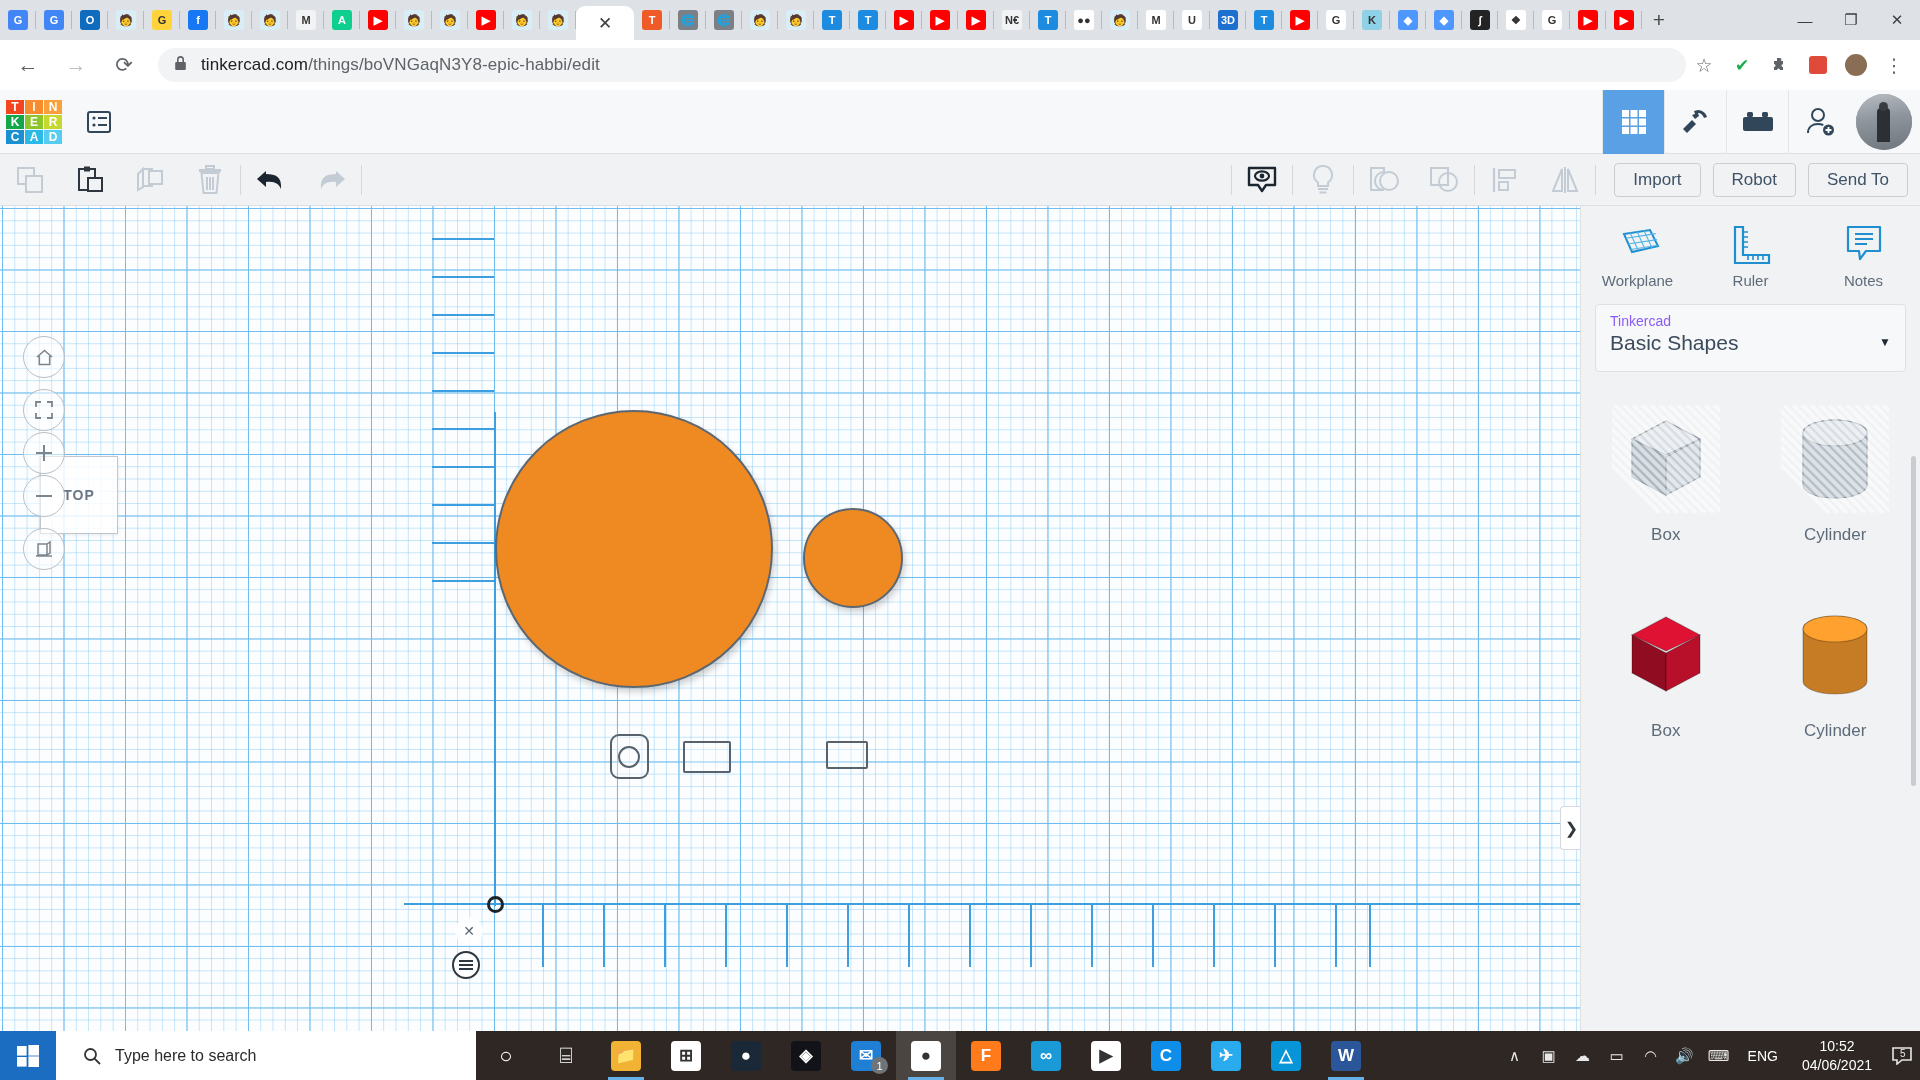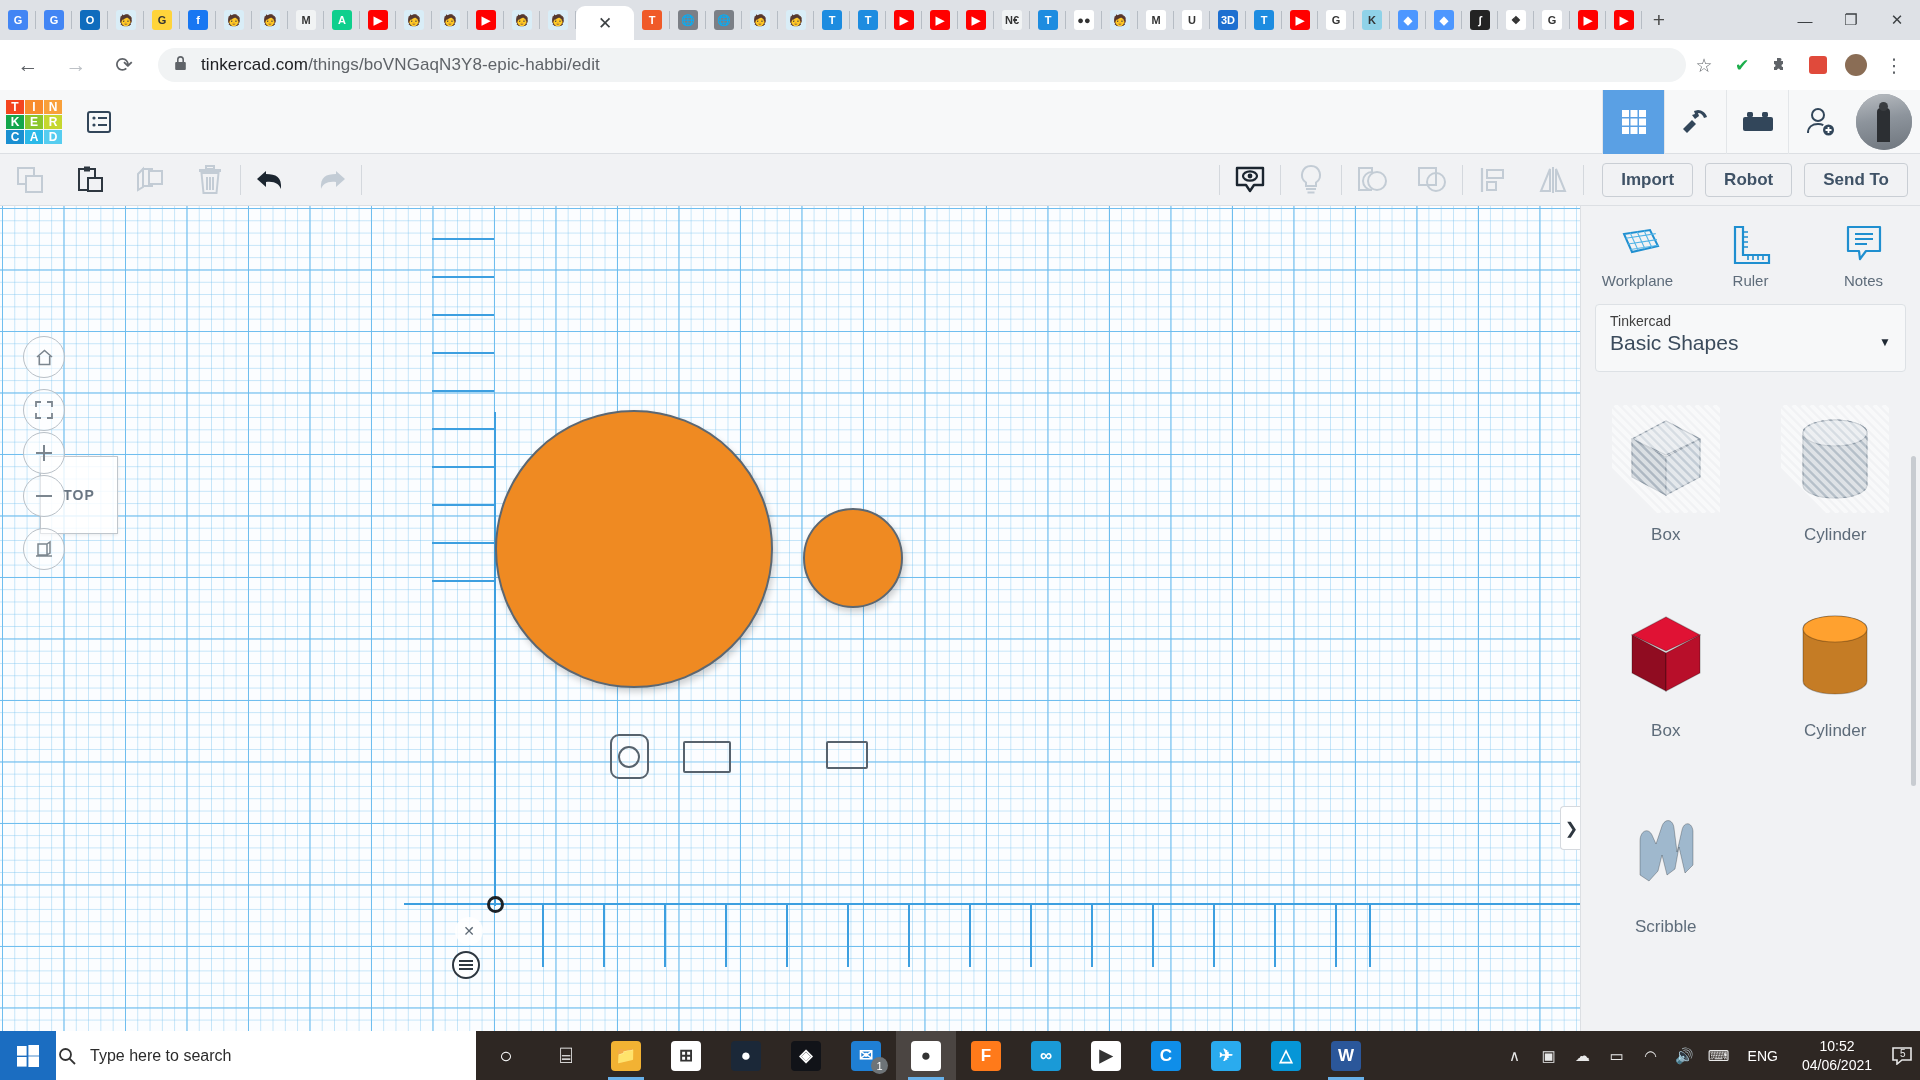--- a/index.html
+++ b/index.html
@@ -34,21 +34,21 @@
   #tc-title{margin-left:22px;font-size:23px;color:#32465a;}
   #tc-header-right{margin-left:auto;display:flex;align-items:center;height:64px;}
   .hdr-btn{width:62px;height:64px;display:flex;align-items:center;justify-content:center;border-left:1px solid #e3e6e9;}
   .hdr-btn.active{background:#5aa0e4;}
   #avatar{width:56px;height:56px;border-radius:50%;margin:0 8px 0 6px;overflow:hidden;background:#8f96a0;position:relative;}
 
   
   #tc-toolbar{position:absolute;left:0;top:154px;width:1920px;height:52px;background:#f1f2f4;border-bottom:1px solid #dcdfe3;display:flex;align-items:center;}
   .tb-icon{width:60px;height:52px;display:flex;align-items:center;justify-content:center;}
   .tb-sep{width:1px;height:30px;background:#d4d8dd;}
-  #tb-actions{margin-left:auto;display:flex;align-items:flex-end;font-weight:bold;}
+  #tb-actions{margin-left:auto;display:flex;align-items:flex-end;}
   .tc-btn{height:34px;padding:0 18px;border:1px solid #c9ced4;border-radius:4px;background:#f1f2f4;color:#3f5266;font-size:17px;display:flex;align-items:center;justify-content:center;margin-right:12px;}
 
   
   #canvas{position:absolute;left:0;top:206px;width:1580px;height:825px;overflow:hidden;
     background-color:#fbfdff;
     background-image:
       linear-gradient(to right, rgba(120,195,240,.42) 1px, transparent 1px),
       linear-gradient(to bottom, rgba(120,195,240,.42) 1px, transparent 1px),
       linear-gradient(to right, rgba(80,175,235,.85) 1px, transparent 1px),
       linear-gradient(to bottom, rgba(80,175,235,.85) 1px, transparent 1px);
@@ -68,32 +68,32 @@
   #btn-delete-shape{left:455px;top:711px;background:rgba(255,255,255,.85);color:#5e6974;font-size:14px;}
   #btn-shape-menu{left:452px;top:745px;border:2px solid #2e3740;background:rgba(255,255,255,.85);color:#2e3740;}
   #panel-toggle{position:absolute;left:1560px;top:600px;width:22px;height:44px;background:#fff;border:1px solid #d5d9de;border-right:none;border-radius:4px 0 0 4px;display:flex;align-items:center;justify-content:center;color:#2e3740;font-size:16px;}
 
   
   #right-panel{position:absolute;left:1580px;top:206px;width:340px;height:825px;background:#f1f2f4;border-left:1px solid #dcdfe3;}
   #panel-tools{display:flex;height:92px;align-items:center;justify-content:space-around;padding-top:8px;}
   .ptool{display:flex;flex-direction:column;align-items:center;width:90px;}
   .ptool span{font-size:15px;color:#5e6c7a;margin-top:8px;}
   #shape-select{margin:6px 14px 0 14px;height:68px;background:#f7f8f9;border:1px solid #dde1e5;border-radius:4px;padding:8px 14px;position:relative;}
-  #shape-select .cat{font-size:14px;color:#404040;}
+  #shape-select .cat{font-size:14px;color:#8b5cf6;}
   #shape-select .sel{font-size:21px;color:#3b4b5c;margin-top:2px;}
   #shape-select .caret{position:absolute;right:14px;top:30px;color:#1f2933;font-size:12px;}
   #shape-grid{margin-top:8px;display:grid;grid-template-columns:1fr 1fr;row-gap:6px;}
   .shape-cell{height:190px;display:flex;flex-direction:column;align-items:center;justify-content:center;}
   .shape-cell span{font-size:17px;color:#5e6c7a;margin-top:12px;}
   #panel-scroll{position:absolute;right:4px;top:250px;width:5px;height:330px;background:#c8ccd1;border-radius:3px;}
 
   
   #taskbar{position:absolute;left:0;top:1031px;width:1920px;height:49px;background:#2e2723;display:flex;align-items:center;}
   #start-btn{width:56px;height:49px;background:#1b6dc1;display:flex;align-items:center;justify-content:center;}
-  #search-box{width:420px;height:49px;background:#fff;display:flex;align-items:center;padding-left:2px;}
+  #search-box{width:420px;height:49px;background:#fff;display:flex;align-items:center;padding-left:27px;}
   #search-box span{font-size:16px;color:#2b2b2b;margin-left:14px;}
   .task-icon{width:60px;height:49px;display:flex;align-items:center;justify-content:center;position:relative;}
   .task-icon.running:after{content:"";position:absolute;bottom:0;left:12px;right:12px;height:3px;background:#68b0e8;}
   .task-icon.focus{background:rgba(255,255,255,.14);}
   #tray{margin-left:auto;display:flex;align-items:center;height:49px;color:#fff;}
   .tray-ico{width:34px;height:49px;display:flex;align-items:center;justify-content:center;font-size:15px;color:#e8e8e8;}
   #tray-lang{font-size:14px;color:#fff;padding:0 12px;}
   #tray-clock{font-size:14px;color:#fff;text-align:center;line-height:1.35;padding:0 12px;}
   #tray-notif{width:36px;height:49px;display:flex;align-items:center;justify-content:center;position:relative;}
 </style>
@@ -616,26 +616,20 @@
         </svg>
         <span>Box</span>
       </div>
       <div class="shape-cell">
         <svg width="108" height="108" viewBox="0 0 108 108">
           <path d="M22 28a32 13 0 0 1 64 0v52a32 13 0 0 1-64 0z" fill="rgb(197,124,37)" stroke="rgba(0,0,0,.25)" stroke-width="1.2"></path>
           <ellipse cx="54" cy="28" rx="32" ry="13" fill="rgb(255,161,47)" stroke="rgba(0,0,0,.25)" stroke-width="1.2"></ellipse>
         </svg>
         <span>Cylinder</span>
       </div>
-      <div class="shape-cell">
-        <svg width="108" height="108" viewBox="0 0 108 108">
-          <path d="M28 78V44c0-10 8-14 12-6l4 9 6-18c3-8 11-7 12 2l3 24 5-22c2-9 10-8 11 1v34l-8 8-6-26-4 22-8 6-5-20-4 16-9 10z" fill="#9fb8cd" stroke="rgba(0,0,0,.25)" stroke-width="1"></path>
-        </svg>
-        <span>Scribble</span>
-      </div>
     </div>
   <div id="panel-scroll"></div>
 </div>
 
 <div id="taskbar">
   <div id="start-btn">
     <svg width="22" height="22" viewBox="0 0 22 22">
         <g fill="#fff">
           <rect x="0" y="1" width="9.6" height="9.6"></rect>
           <rect x="11.4" y="0" width="10.6" height="10.6"></rect>

